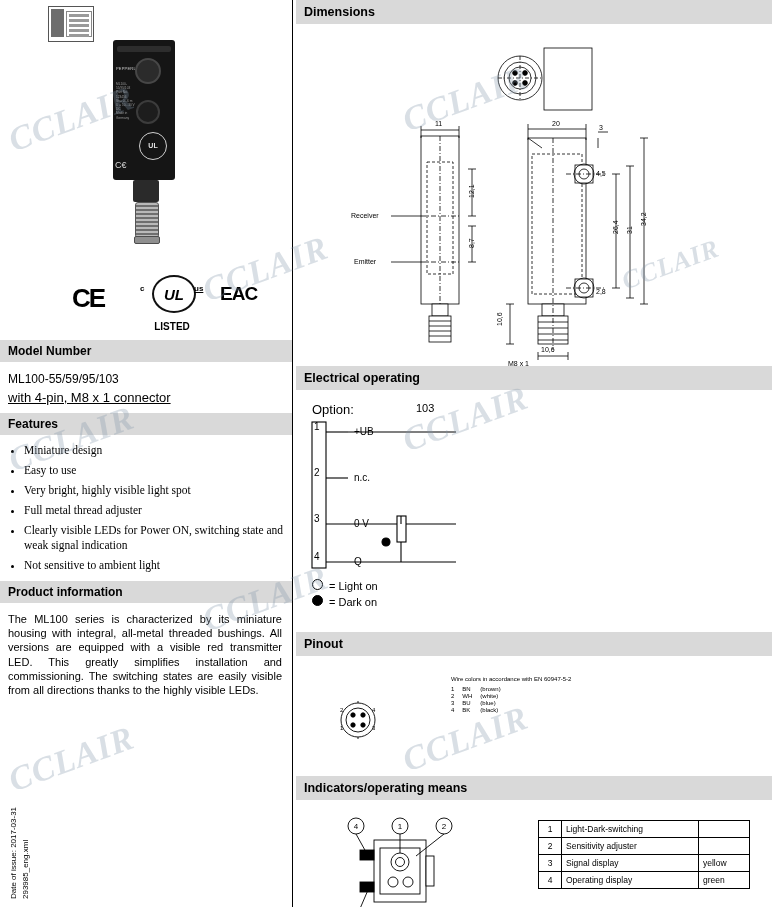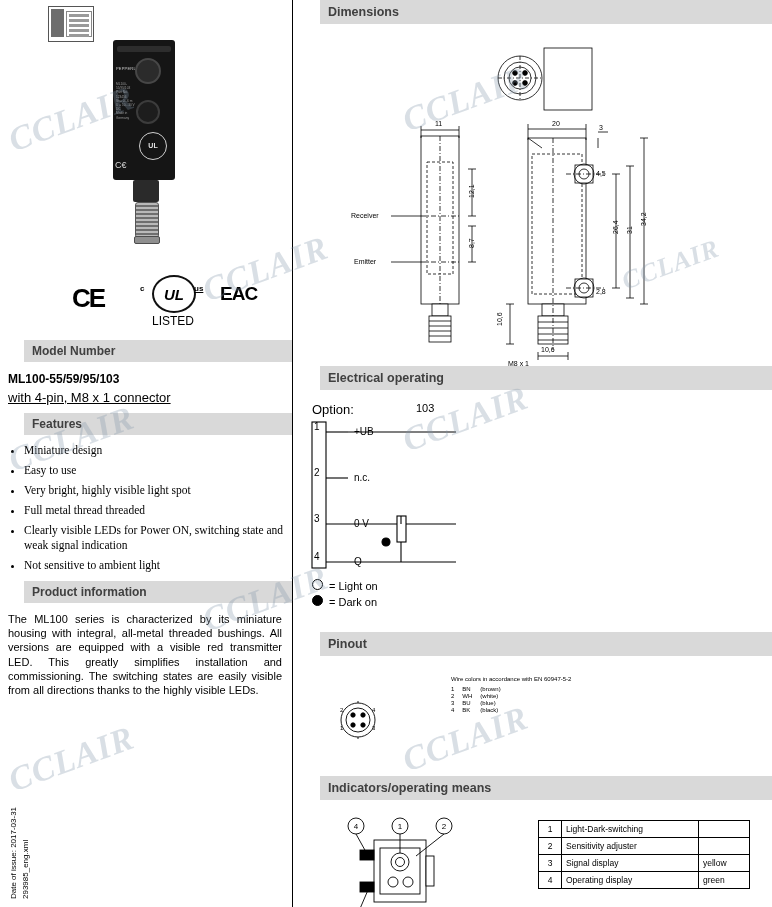--- a/index.html
+++ b/index.html
@@ -17,22 +17,21 @@
   .left-col{position:absolute;left:0;top:0;width:292px;height:907px;}
   .right-col{position:absolute;left:296px;top:0;width:476px;height:907px;}
 
   
   .sect-head{
     background:#d9d9d9;
     font-weight:bold;
     font-size:12px;
     padding:4px 8px 4px 8px;
     border-bottom:2px solid #ffffff;
-    color:#404040;
-    margin-left:24px;
+    color:#000000;
   }
   .right-col .sect-head{font-size:12.5px;padding:5px 8px;}
 
   
   .img-area{position:relative;height:340px;}
   .thumb-icon{
     position:absolute;left:48px;top:6px;width:44px;height:34px;
     border:1px solid #555;background:#fff;
   }
   .thumb-icon .ti-left{position:absolute;left:2px;top:2px;width:13px;height:28px;background:#6d6d6d;}
@@ -76,24 +75,24 @@
   }
   .sensor .thread-cap{position:absolute;left:29px;top:196px;width:24px;height:6px;background:#8f8f8f;border-radius:2px;border:1px solid #4d4d4d;}
 
   
   .marks{position:absolute;left:60px;top:275px;width:180px;height:45px;}
   .mark-ce{position:absolute;left:12px;top:8px;font-size:26px;font-weight:bold;letter-spacing:-2px;}
   .mark-ul{position:absolute;left:92px;top:0px;text-align:center;}
   .mark-ul .circ{width:40px;height:34px;border:2px solid #111;border-radius:50%;display:flex;align-items:center;justify-content:center;font-weight:bold;font-size:15px;font-style:italic;}
   .mark-ul .cus{position:absolute;left:-12px;top:9px;font-size:8px;font-weight:bold;}
   .mark-ul .us{position:absolute;left:42px;top:9px;font-size:8px;font-weight:bold;text-decoration:underline;}
-  .mark-ul .listed{font-size:12px;font-weight:normal;margin-top:1px;}
+  .mark-ul .listed{font-size:10px;font-weight:bold;margin-top:8px;}
   .mark-eac{position:absolute;left:160px;top:8px;font-size:19px;font-weight:bold;letter-spacing:-1px;}
 
-  .model-no{font-weight:bold;font-size:12px;padding:8px 8px 2px 8px;}
+  .model-no{font-weight:normal;font-size:12px;padding:8px 8px 2px 8px;}
   .model-sub{font-size:11.5px;padding:2px 8px 0 8px;line-height:15px;}
   .model-sub2{font-size:13px;padding:2px 8px 8px 8px;text-decoration:underline;}
 
   ul.features{margin:6px 0 8px 0;padding:0 8px 0 24px;font-family:Liberation Serif, serif;}
   ul.features li{font-size:11.5px;line-height:15px;margin-bottom:5px;}
 
   .prodinfo{
     font-size:11px;line-height:14.2px;text-align:justify;padding:7px 10px 0 8px;
   }
 
@@ -202,21 +201,21 @@
 
     <div class="sect-head">Model Number</div>
     <div class="model-no">ML100-55/59/95/103</div>
     <div class="model-sub2">with 4-pin, M8 x 1 connector</div>
 
     <div class="sect-head">Features</div>
     <ul class="features">
       <li>Miniature design</li>
       <li>Easy to use</li>
       <li>Very bright, highly visible light spot</li>
-      <li>Full metal thread threaded</li>
+      <li>Full metal thread adjuster</li>
       <li>Clearly visible LEDs for Power ON, switching state and weak signal indication</li>
       <li>Not sensitive to ambient light</li>
     </ul>
 
     <div class="sect-head">Product information</div>
     <div class="prodinfo">The ML100 series is characterized by its miniature housing with integral, all-metal threaded bushings. All versions are equipped with a visible red transmitter LED. This greatly simplifies installation and commissioning. The switching states are easily visible from all directions thanks to the highly visible LEDs.</div>
 
     <div class="side-text">Date of issue: 2017-03-31</div>
     <div class="side-text2">293985_eng.xml</div>
   </div>

